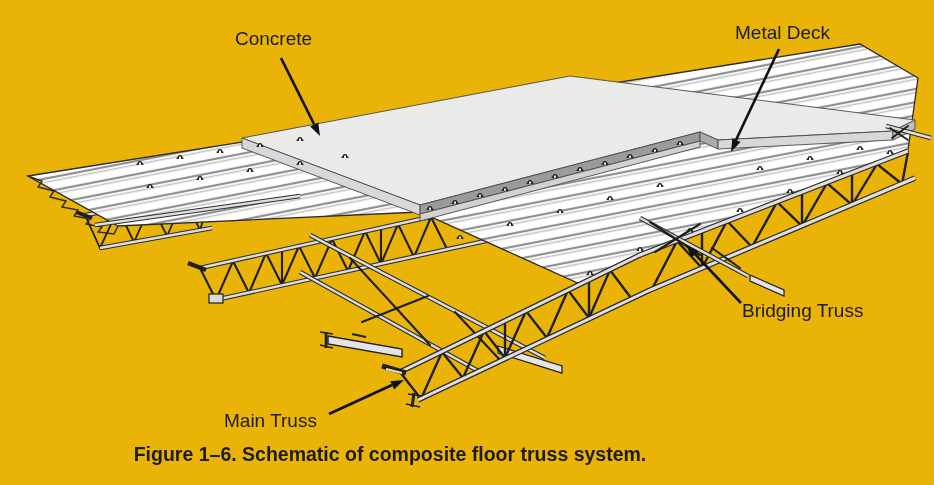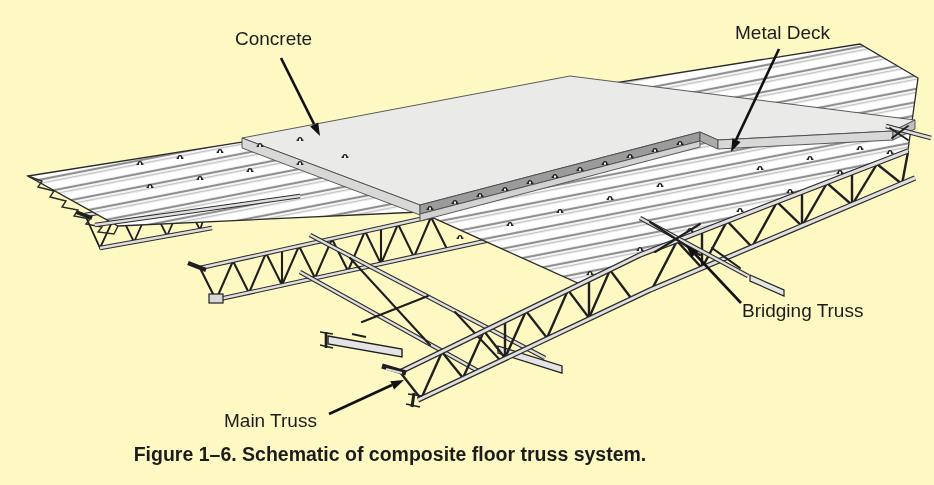--- a/index.html
+++ b/index.html
@@ -1,17 +1,17 @@
 <!DOCTYPE html>
 <html><head>
 <meta charset="utf-8">
 <style>
   html,body{margin:0;padding:0;background:#fff;}
   .figure-wrap{
-    position:relative;width:934px;height:485px;background:#fef9c3;
+    position:relative;width:934px;height:485px;background:#eab308;
     font-family:"Liberation Sans", sans-serif;overflow:hidden;
   }
   svg{display:block}
   .label-text{font-size:19px;fill:#1c1c1c;}
   .caption-text{font-size:19.5px;font-weight:bold;fill:#1c1c1c;}
   .web{stroke:#1f1f1f;stroke-width:2.4;stroke-linecap:round;fill:none;}
   .web-mid{stroke:#1f1f1f;stroke-width:2.1;stroke-linecap:round;fill:none;}
   .web-back{stroke:#1f1f1f;stroke-width:1.8;stroke-linecap:round;fill:none;}
   .chord-out{stroke:#2c2c2c;stroke-width:5.5;stroke-linecap:butt;fill:none;}
   .chord-in{stroke:#e0e0e0;stroke-width:3;stroke-linecap:butt;fill:none;}

